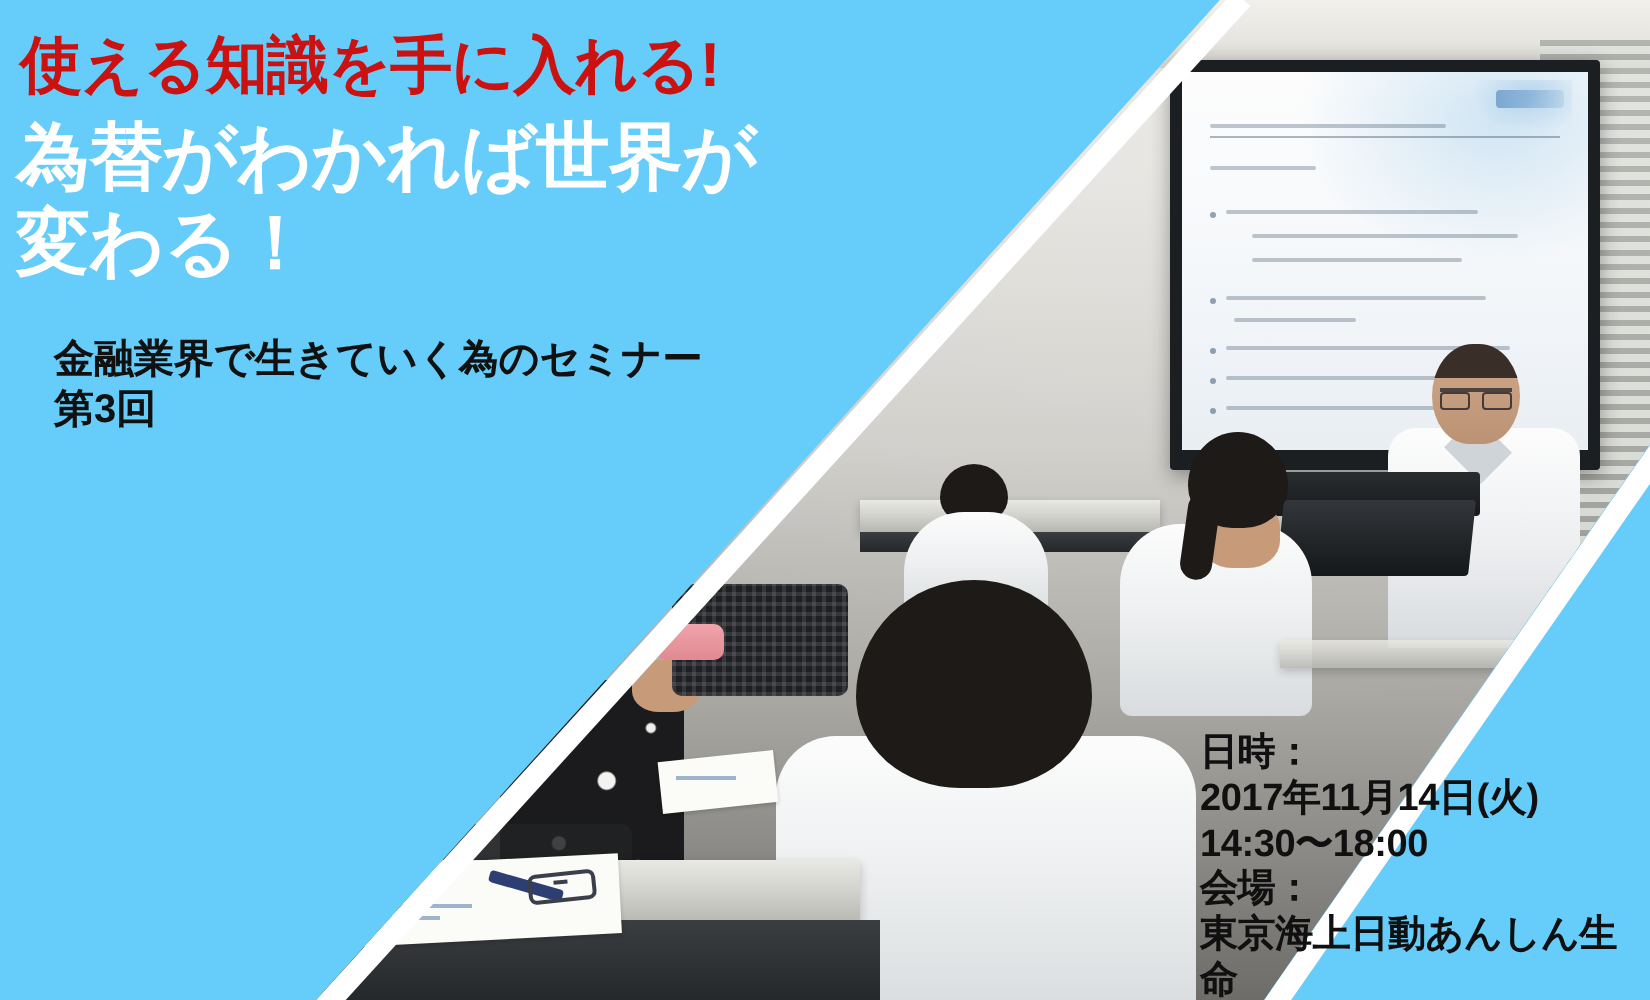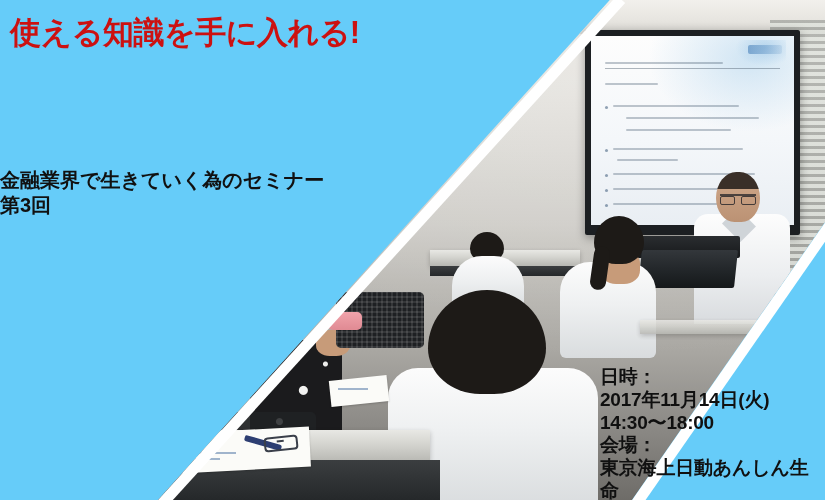--- a/index.html
+++ b/index.html
@@ -287,21 +287,21 @@
     top: 57px;
     color: #ffffff;
     font-size: 37px;
     font-weight: bold;
     line-height: 1.17;
     letter-spacing: -0.5px;
     white-space: pre-line;
   }
   .sub-black {
     position: absolute;
-    left: 0;
+    left: 27px;
     top: 168px;
     color: #111111;
     font-size: 20px;
     font-weight: bold;
     line-height: 1.26;
     letter-spacing: 0px;
     white-space: pre-line;
   }
   .sub-navy {
     position: absolute;
@@ -407,20 +407,22 @@
     <div class="paper-mark" style="left:338px; top:388px; width:30px;"></div>
 
     <div class="desk" style="left:640px; top:320px; width:190px; height:14px; opacity:0.85;"></div>
   </div>
 
   <div class="stroke stroke-main"></div>
   <div class="stroke stroke-wedge"></div>
 
   <div class="headline-red">使える知識を手に入れる!</div>
 
+  <div class="headline-white">為替がわかれば世界が
+変わる！</div>
 
   <div class="sub-black">金融業界で生きていく為のセミナー
 第3回</div>
 
 
   <div class="event-info">日時：
 2017年11月14日(火)
 14:30〜18:00
 会場：
 東京海上日動あんしん生命

